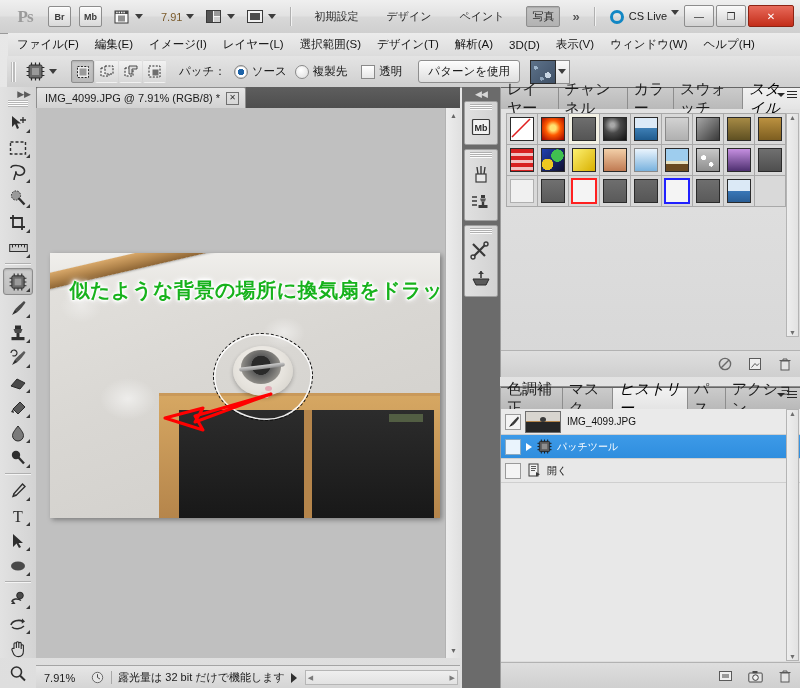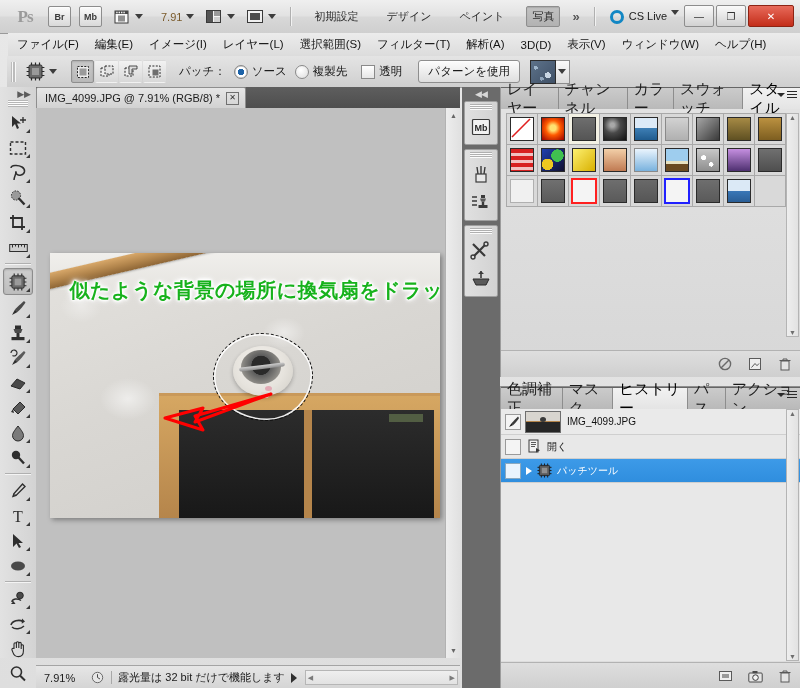--- a/index.html
+++ b/index.html
@@ -374,20 +374,21 @@
   .ptab {
     height: 21px; padding: 0 6px; font-size: 15px; color: #1c1c1c;
     display:flex; align-items:center;
     background: linear-gradient(#cbcbcb,#b9b9b9);
     border-right: 1px solid #8d8d8d;
     box-sizing: border-box;
   }
   .ptab.on {
     background: linear-gradient(#f2f2f2,#e4e4e4);
     color: #000;
+    font-style: italic;
   }
   .pmenu {
     position: absolute; right: 4px; top: 4px;
     display:flex; align-items:center; color:#e8e8e8; font-size:10px;
   }
   .pmenu .tri {
     width:0;height:0;border-left:4px solid transparent;border-right:4px solid transparent;
     border-top:4px solid #2a2a2a; margin-right:2px;
   }
   .pmenu .lines {
@@ -535,21 +536,21 @@
       <div class="wc close">✕</div>
     </div>
   </div>
 
   <div id="menubar">
     <div class="menu-item">ファイル(F)</div>
     <div class="menu-item">編集(E)</div>
     <div class="menu-item">イメージ(I)</div>
     <div class="menu-item">レイヤー(L)</div>
     <div class="menu-item">選択範囲(S)</div>
-    <div class="menu-item">フィルター(T)</div>
+    <div class="menu-item">デザイン(T)</div>
     <div class="menu-item">解析(A)</div>
     <div class="menu-item">3D(D)</div>
     <div class="menu-item">表示(V)</div>
     <div class="menu-item">ウィンドウ(W)</div>
     <div class="menu-item">ヘルプ(H)</div>
   </div>
 
   <div id="optbar">
     <div class="grip"></div>
 
@@ -1108,51 +1109,51 @@
     <div class="hist-list">
       <div class="hist-row head">
         <span class="hist-chk">
           <svg width="13" height="13" viewBox="0 0 13 13">
               <path d="M11 1.5 C9.5 3, 6 6.5, 4.5 8.3 L6.3 10 C8 8.3, 11.3 4.8, 12 3 Z" fill="#3a3a3a"></path>
               <path d="M4.5 8.3 L2 12 L6.3 10 Z" fill="#1c1c1c"></path>
             </svg>
         </span>
         <span class="hist-thumb"></span>
         <span>IMG_4099.JPG</span>
-      </div>
-
-      <div class="hist-row">
-        <span class="hist-chk"></span>
-        <span class="hist-glyph">
-          <svg width="15" height="15" viewBox="0 0 15 15">
-              <rect x="2" y="1" width="9" height="12" fill="#f2f2f2" stroke="#3a3a3a"></rect>
-              <path d="M4 3.5 h5 M4 5.5 h5 M4 7.5 h4" stroke="#5a5a5a"></path>
-              <path d="M9 9 l4 2.2 l-4 2.2 z" fill="#3a3a3a"></path>
-            </svg>
-        </span>
-        <span>開く</span>
       </div>
 
       <div class="hist-row sel">
         <span class="hist-chk" style="background:#eaf4fd;border-color:#8aa9c0"></span>
         <span class="hist-tri"></span>
         <span class="hist-glyph">
           <svg width="15" height="15" viewBox="0 0 19 19">
             <rect x="3" y="3" width="13" height="13" rx="1.5" fill="#5a5a5a" stroke="#1a1a1a"></rect>
             <g stroke="#1a1a1a" stroke-width="1.2">
               <path d="M3 5.5 H0.6 M3 9.5 H0.6 M3 13.5 H0.6"></path>
                 <path d="M16 5.5 H18.4 M16 9.5 H18.4 M16 13.5 H18.4"></path>
               <path d="M5.5 3 V0.6 M9.5 3 V0.6 M13.5 3 V0.6"></path>
                 <path d="M5.5 16 V18.4 M9.5 16 V18.4 M13.5 16 V18.4"></path>
             </g>
             <rect x="6" y="6" width="7" height="7" fill="#8f8f8f"></rect>
           </svg>
         </span>
         <span>パッチツール</span>
       </div>
+
+      <div class="hist-row">
+        <span class="hist-chk"></span>
+        <span class="hist-glyph">
+          <svg width="15" height="15" viewBox="0 0 15 15">
+              <rect x="2" y="1" width="9" height="12" fill="#f2f2f2" stroke="#3a3a3a"></rect>
+              <path d="M4 3.5 h5 M4 5.5 h5 M4 7.5 h4" stroke="#5a5a5a"></path>
+              <path d="M9 9 l4 2.2 l-4 2.2 z" fill="#3a3a3a"></path>
+            </svg>
+        </span>
+        <span>開く</span>
+      </div>
     </div>
 
     <div class="hist-vscroll">
       <span>▲</span>
       <span>▼</span>
     </div>
 
     <div class="panel-footer">
       <div class="foot-icon">
         <svg width="15" height="14" viewBox="0 0 15 14">

